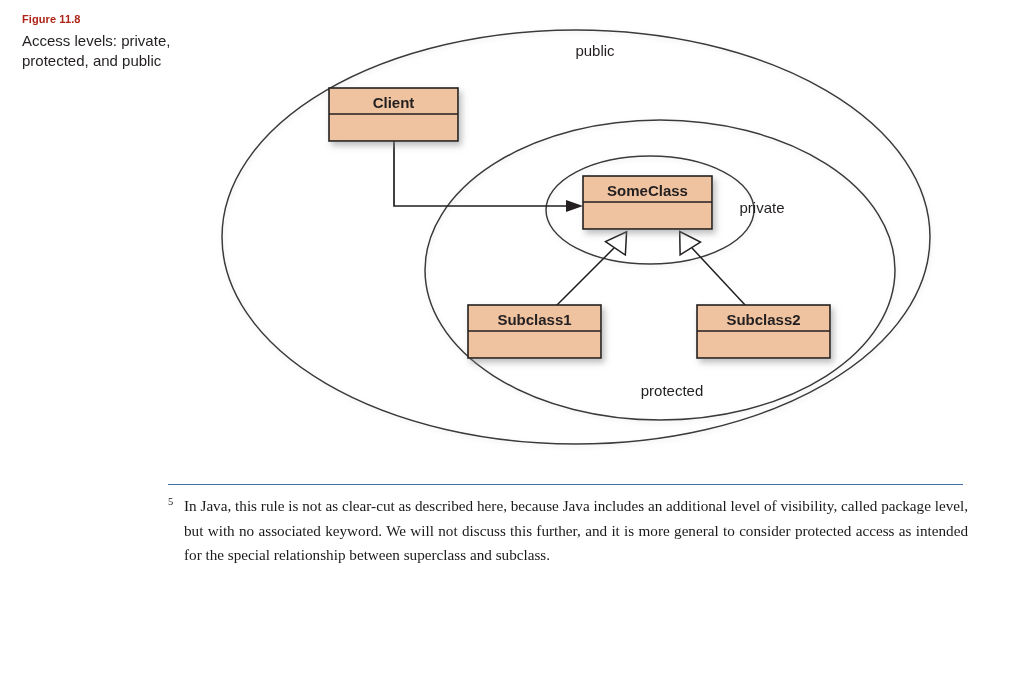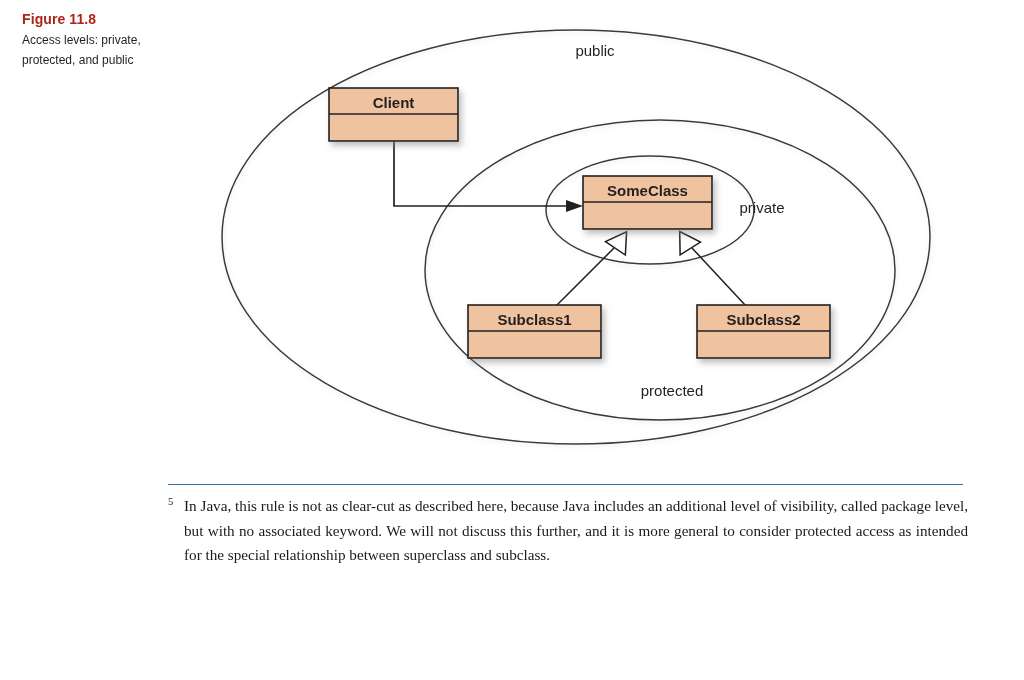--- a/index.html
+++ b/index.html
@@ -10,27 +10,27 @@
     overflow:hidden;
     position:relative;
   }
   
   #caption{
     position:absolute;left:22px;top:10px;width:175px;
   }
   #caption .fig-num{
     color:#AE2418;
     font-weight:bold;
-    font-size:14px;
+    font-size:11px;
     line-height:19px;
     letter-spacing:.1px;
   }
   #caption .fig-desc{
     color:#231f20;
-    font-size:12px;
+    font-size:15px;
     line-height:19.5px;
     margin-top:2px;
   }
   
   #figure{
     position:absolute;left:0;top:0;width:1024px;height:470px;
   }
   #figure svg{display:block;}
   
   #footnote{

